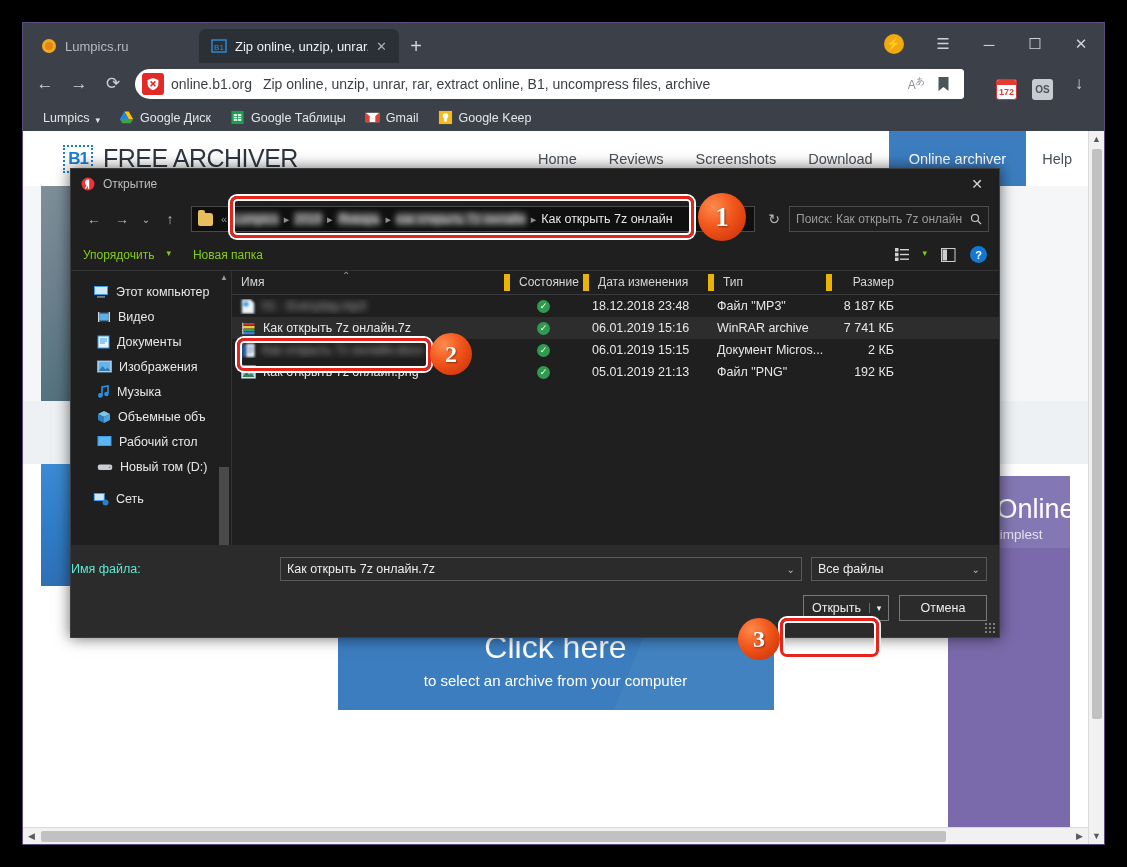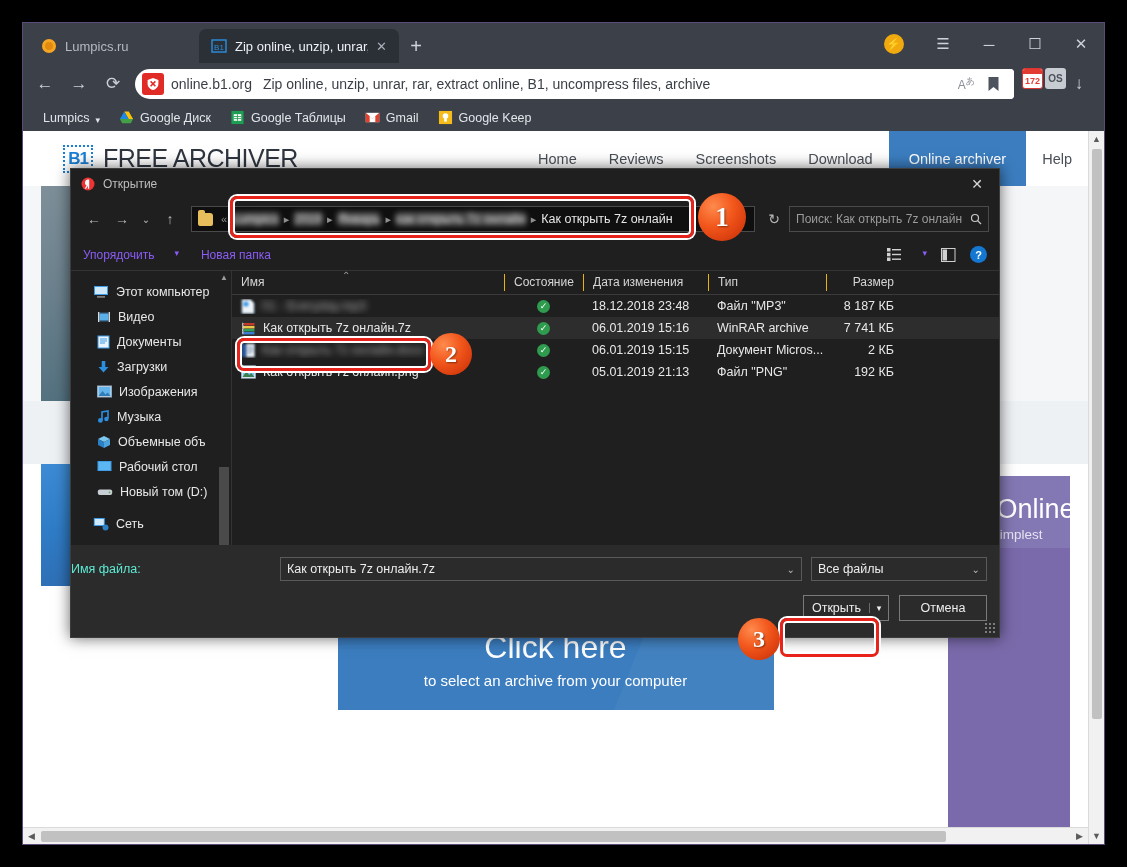--- a/index.html
+++ b/index.html
@@ -95,21 +95,21 @@
   }
   .url-host { font-size: 14px; color: #3a3f46; white-space: nowrap; }
   .url-title {
     font-size: 14px; color: #3a3f46; margin-left: 11px;
     white-space: nowrap; overflow: hidden;
   }
   .omni-right {
     margin-left: auto; display: flex; align-items: center;
     gap: 12px; padding-right: 10px; z-index: 2;
   }
-  .navbar-ext { display: flex; align-items: flex-start; gap: 2px; padding-right: 8px; }
+  .navbar-ext { display: flex; align-items: flex-end; gap: 15px; padding-right: 8px; margin-left: 24px; }
   .ext-cal {
     width: 21px; height: 21px; border-radius: 3px; background: #fff;
     border: 1px solid #d33; position: relative; overflow: hidden;
     display: flex; align-items: flex-end; justify-content: center;
   }
   .ext-cal .top { position: absolute; top: 0; left: 0; right: 0; height: 5px; background: #e23b32; }
   .ext-cal .num { font-size: 9px; color: #e23b32; font-weight: bold; line-height: 14px; }
   .ext-os {
     width: 21px; height: 21px; border-radius: 3px; background: #c7ccd3;
     color: #4b5059; font-size: 10px; font-weight: bold;
@@ -266,21 +266,21 @@
   .crumb.blurred span { color: rgba(235,235,235,.55); }
   .searchbox {
     width: 200px; height: 26px; border: 1px solid #4a4a4a; background: #1f1f1f;
     display: flex; align-items: center; padding: 0 6px; gap: 6px;
   }
   .searchbox .ph { flex: 1; color: #9b9b9b; font-size: 12px; white-space: nowrap; }
   .dlg-tools {
     height: 32px; background: #1f1f1f; border-bottom: 1px solid #333;
     display: flex; align-items: center; padding: 0 12px; gap: 22px;
   }
-  .tool { font-size: 12px; color: #8b5cf6; display: flex; align-items: flex-start; gap: 20px; }
+  .tool { font-size: 12px; color: #84cc16; display: flex; align-items: flex-start; gap: 12px; }
   .tools-right { margin-left: auto; display: flex; align-items: center; gap: 14px; }
   .help-circle {
     width: 17px; height: 17px; border-radius: 50%; background: #1477d1;
     color: #fff; font-size: 11px; font-weight: bold;
     display: flex; align-items: center; justify-content: center;
   }
   .dlg-body { flex: 1; display: flex; overflow: hidden; }
 
   
   .dlg-side {
@@ -299,21 +299,21 @@
   .side-scroll .arr { height: 14px; font-size: 8px; color: #9a9a9a; line-height: 14px; }
   .side-scroll .trough { flex: 1; width: 14px; position: relative; }
   .side-scroll .thumb { position: absolute; left: 2px; width: 10px; background: #4a4a4a; }
 
   
   .dlg-list { flex: 1; background: #1f1f1f; border-left: 1px solid #333; position: relative; overflow: hidden; }
   .lst-head {
     height: 24px; display: flex; align-items: center;
     border-bottom: 1px solid #3a3a3a; font-size: 12px; color: #d5d5d5;
   }
-  .lst-head .c { padding-left: 9px; border-left: 1px solid #eab308; height: 17px; line-height: 17px; white-space: nowrap; }
+  .lst-head .c { padding-left: 9px; border-left: 6px solid #eab308; height: 17px; line-height: 17px; white-space: nowrap; }
   .lst-head .c:first-child { border-left: none; }
   .c-name { width: 272px; position: relative; }
   .c-state { width: 79px; }
   .c-date { width: 125px; }
   .c-type { width: 118px; }
   .c-size { width: 78px; text-align: right; padding-right: 10px; }
   .sort-caret {
     position: absolute; left: 110px; top: -7px; color: #9a9a9a; font-size: 10px;
   }
   .frow { height: 22px; display: flex; align-items: center; font-size: 12.5px; color: #e8e8e8; }
@@ -637,26 +637,20 @@
         <span>Видео</span>
       </div>
       <div class="side-item lvl2">
         <svg width="13" height="14" viewBox="0 0 13 14">
           <rect x="1" y="1" width="11" height="12" fill="#e8f3fc" stroke="#3f9ce8"></rect>
           <path d="M3 4 H10 M3 6 H10 M3 8 H8" stroke="#3f9ce8" stroke-width="1"></path>
         </svg>
         <span>Документы</span>
       </div>
       <div class="side-item lvl2">
-        <svg width="13" height="14" viewBox="0 0 13 14">
-          <path d="M4.7 1 H8.3 V7 H11.5 L6.5 12.6 L1.5 7 H4.7 Z" fill="#2b8fe0"></path>
-        </svg>
-        <span>Загрузки</span>
-      </div>
-      <div class="side-item lvl2">
         <svg width="15" height="13" viewBox="0 0 15 13">
           <rect x="0.5" y="1" width="14" height="11" fill="#dfe9f2" stroke="#8fa9bf"></rect>
           <rect x="1.5" y="2" width="12" height="9" fill="#64b3ea"></rect>
           <path d="M1.5 11 L5.5 6 L8.5 9.5 L10.5 7.5 L13.5 11 Z" fill="#2f7db8"></path>
         </svg>
         <span>Изображения</span>
       </div>
       <div class="side-item lvl2">
         <svg width="13" height="14" viewBox="0 0 13 14">
           <path d="M5 10 V2 L11 1 V8.5" fill="none" stroke="#2b8fe0" stroke-width="1.6"></path>

